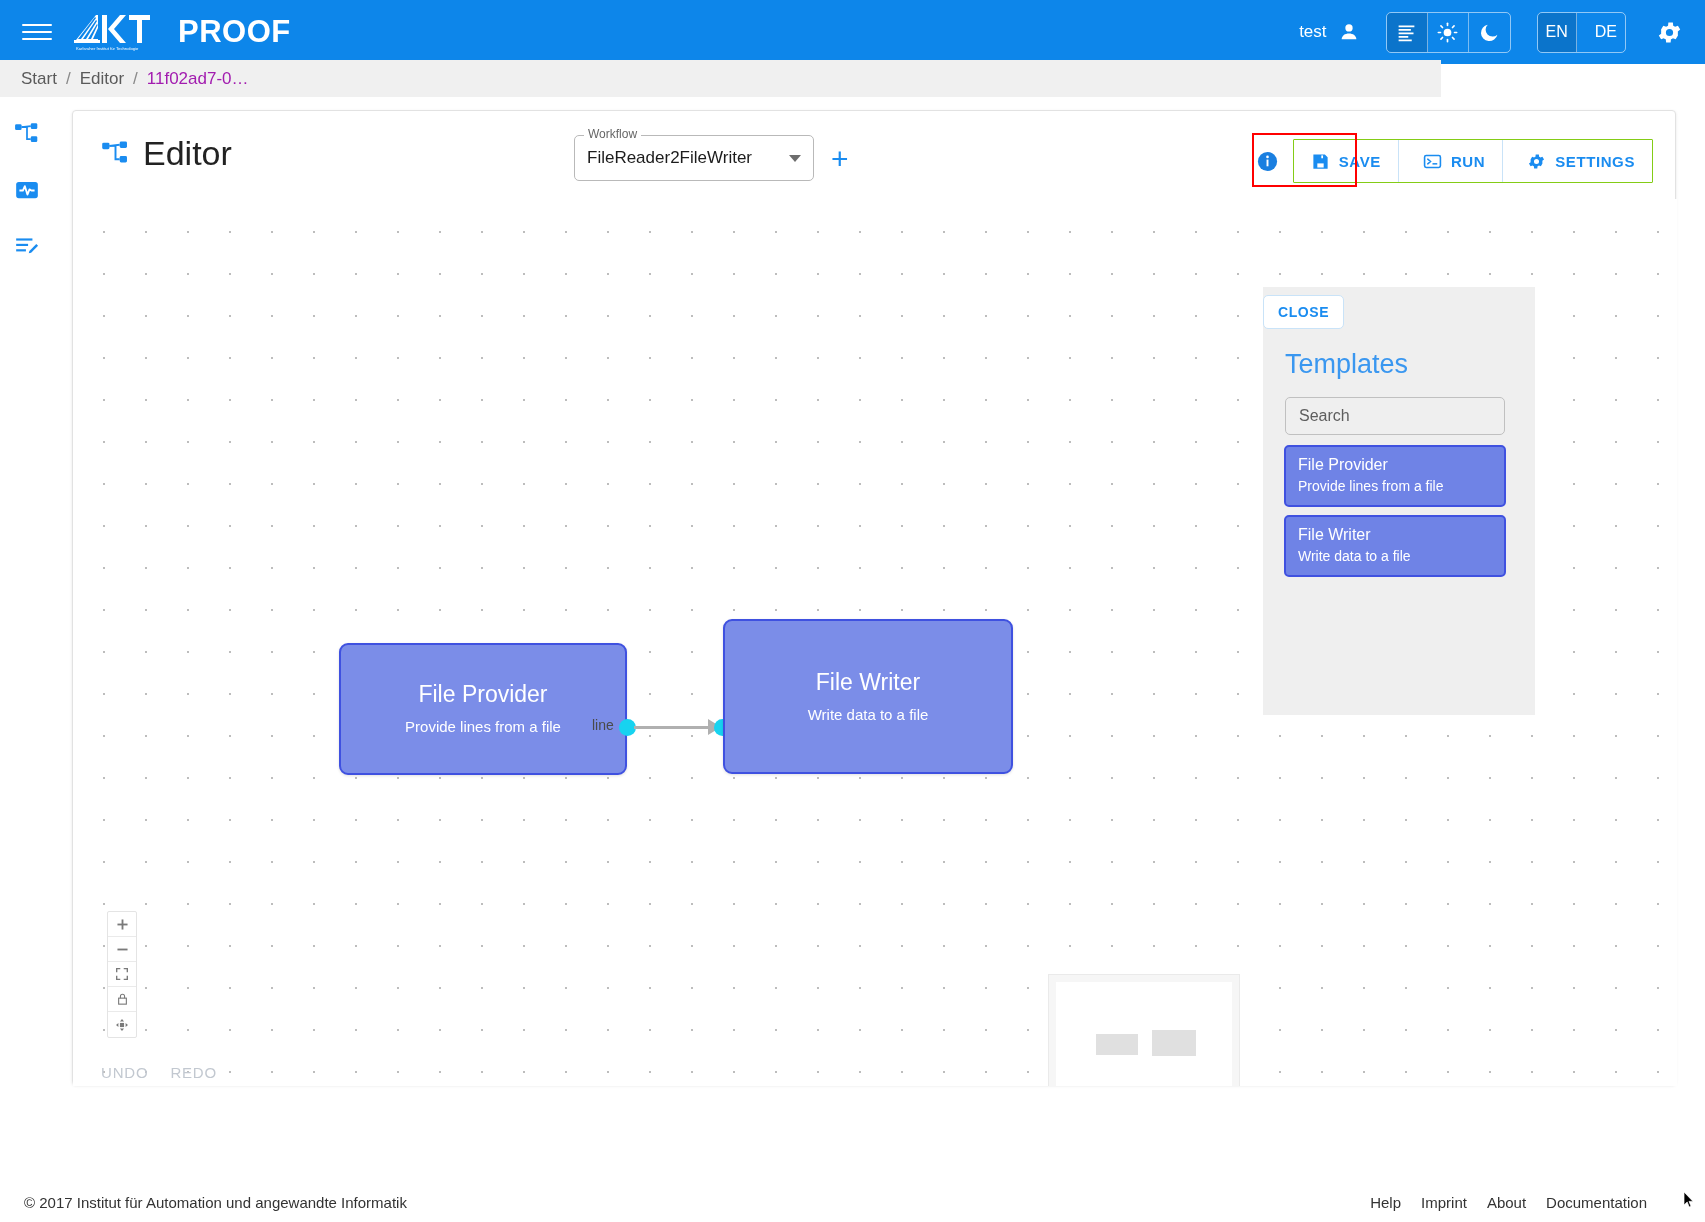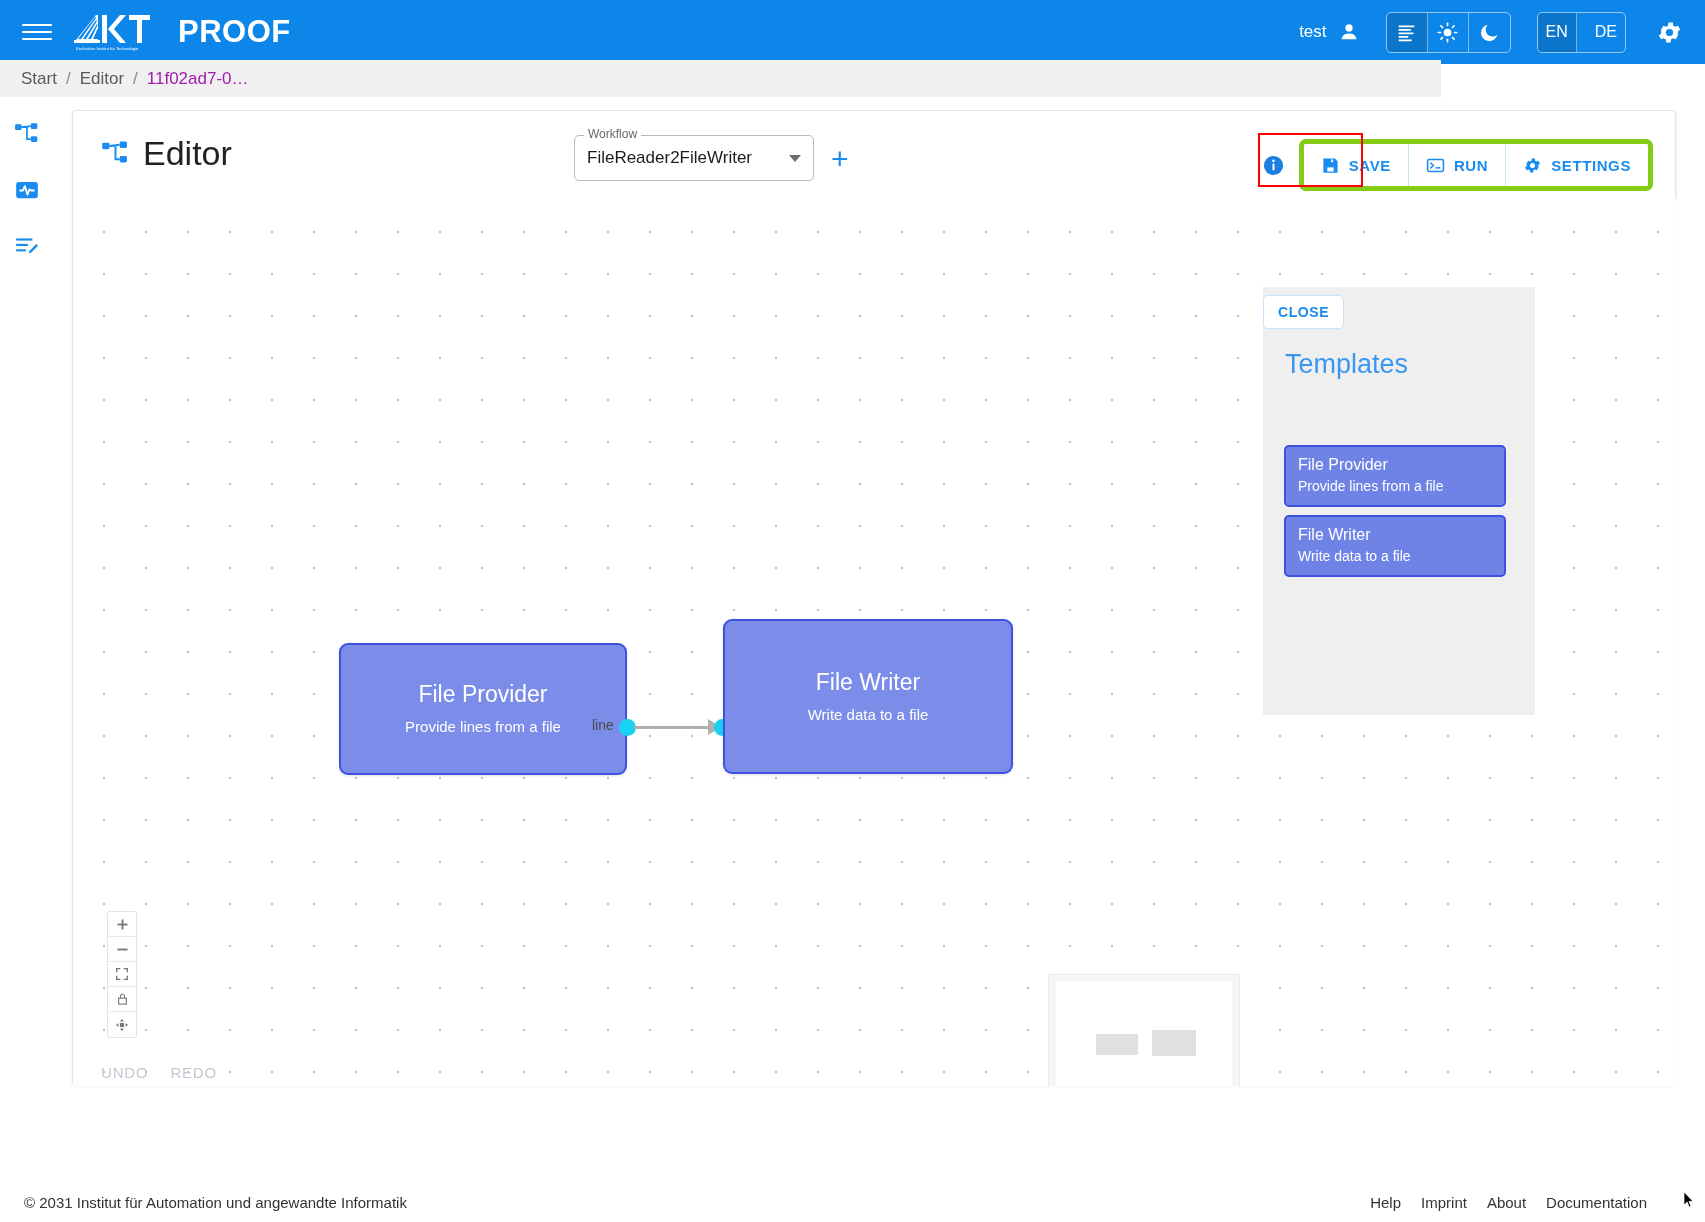--- a/index.html
+++ b/index.html
@@ -138,21 +138,21 @@
     font-size: 30px; color: #1a8cf0; cursor: pointer;
     line-height: 1; user-select: none;
   }
 
   .action-bar {
     position: absolute; right: 22px; top: 28px;
     display: flex; align-items: center; gap: 0;
   }
   .info-icon { margin-right: 14px; cursor: pointer; display:flex; }
   .act-group {
-    display: flex; border: 5px solid #84cc16; border-radius: 7px; overflow: hidden;
+    display: flex; border: 1px solid #84cc16; border-radius: 1px; overflow: hidden; gap: 7px;
   }
   .act-btn {
     height: 42px; padding: 0 17px;
     display: flex; align-items: center; gap: 9px;
     color: #1a8cf0; font-size: 15px; font-weight: 600;
     letter-spacing: 0.6px; cursor: pointer; background: #fff;
     border-right: 1px solid #c9e3f8;
   }
   .act-btn:last-child { border-right: none; }
   .save-highlight {
@@ -541,35 +541,36 @@
     <div class="minimap">
       <div class="minimap-inner">
         <div class="mm-node" id="mm-a"></div>
         <div class="mm-node" id="mm-b"></div>
       </div>
     </div>
 
     <div class="templates-panel">
       <div class="close-btn">CLOSE</div>
       <div class="tpl-head">Templates</div>
+      <input class="tpl-search" type="text" placeholder="Search" style="">
       <div class="tpl-card" id="tpl-0">
         <div class="t-name">File Provider</div>
         <div class="t-desc">Provide lines from a file</div>
       </div>
       <div class="tpl-card" id="tpl-1">
         <div class="t-name">File Writer</div>
         <div class="t-desc">Write data to a file</div>
       </div>
     </div>
 
   </div>
 </div>
 
 <div class="footer">
-  <span class="copyright">© 2031 Institut für Automation und angewandte Informatik</span>
+  <span class="copyright">© 2017 Institut für Automation und angewandte Informatik</span>
   <div class="footer-links">
     <span>Help</span>
     <span>Imprint</span>
     <span>About</span>
     <span>Documentation</span>
   </div>
 </div>
 
 <svg class="cursor-arrow" viewBox="0 0 10 16">
   <path d="M0,0 L0,13 L3.2,10 L5.2,15 L7,14.2 L5,9.4 L9,9.4 Z" fill="#000" stroke="#fff" stroke-width="0.7"></path>

